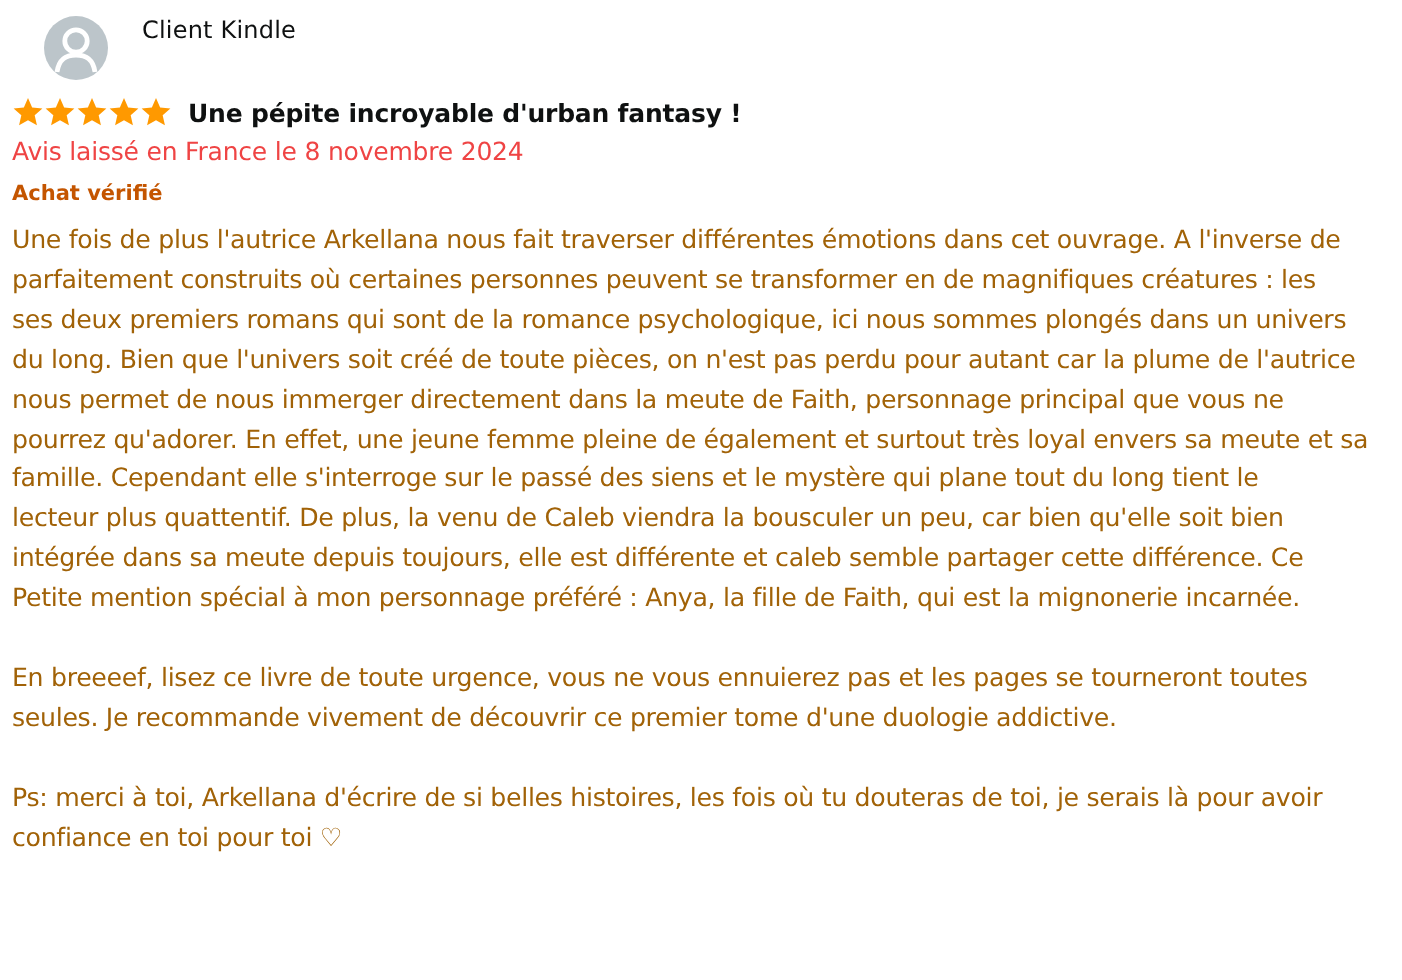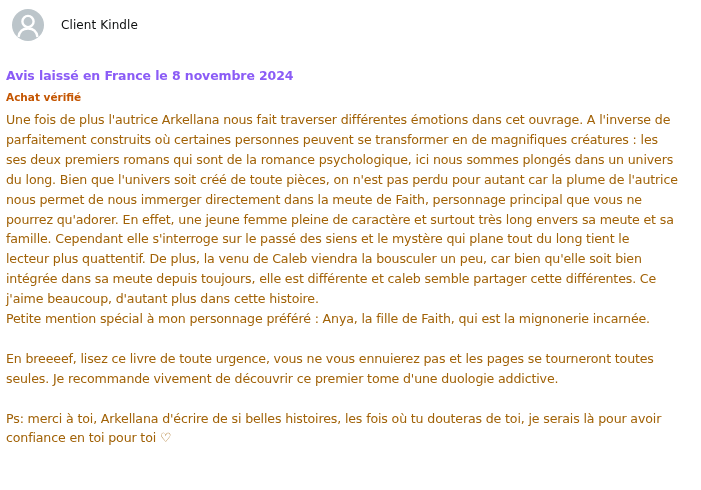--- a/index.html
+++ b/index.html
@@ -14,24 +14,24 @@
       font-family: "DejaVu Sans", "Liberation Sans", sans-serif;
       color: #0F1111;
     }
     .review {
       position: relative;
       width: 701px;
       height: 490px;
     }
     .profile {
       position: absolute;
-      left: 12px;
+      left: 22px;
       top: 8px;
       display: flex;
-      align-items: center;
+      align-items: flex-start;
       height: 34px;
     }
     .avatar {
       width: 32px;
       height: 32px;
       border-radius: 50%;
       background: #BCC5CA;
       display: flex;
       align-items: center;
       justify-content: center;
@@ -66,23 +66,22 @@
       font-size: 12.5px;
       font-weight: bold;
       color: #0F1111;
       letter-spacing: -0.1px;
     }
     .review-date {
       position: absolute;
       left: 6px;
       top: 68px;
       font-size: 12.5px;
-      color: #8b5cf6;
+      color: #ef4444;
       letter-spacing: -0.1px;
-      font-weight: bold;
     }
     .verified {
       position: absolute;
       left: 6px;
       top: 91px;
       font-size: 10.5px;
       font-weight: bold;
       color: #C45500;
     }
     .review-body {
@@ -111,36 +110,55 @@
   <div class="profile">
     <div class="avatar">
       <svg width="32" height="32" viewBox="0 0 32 32">
         <circle cx="16" cy="12.5" r="5.6" fill="none" stroke="#ffffff" stroke-width="2.4"></circle>
         <path d="M6.5 28 C7.5 21.5 11 19.5 16 19.5 C21 19.5 24.5 21.5 25.5 28" fill="none" stroke="#ffffff" stroke-width="2.4"></path>
       </svg>
     </div>
     <span class="profile-name">Client Kindle</span>
   </div>
 
+  <div class="title-row">
+    <div class="stars">
+      <svg class="star" viewBox="0 0 24 24">
+          <path d="M12 1.5l3.1 7.1 7.7.7-5.8 5.1 1.7 7.6L12 18.1 5.3 22l1.7-7.6-5.8-5.1 7.7-.7z" fill="#FF9900"></path>
+        </svg>
+      <svg class="star" viewBox="0 0 24 24">
+          <path d="M12 1.5l3.1 7.1 7.7.7-5.8 5.1 1.7 7.6L12 18.1 5.3 22l1.7-7.6-5.8-5.1 7.7-.7z" fill="#FF9900"></path>
+        </svg>
+      <svg class="star" viewBox="0 0 24 24">
+          <path d="M12 1.5l3.1 7.1 7.7.7-5.8 5.1 1.7 7.6L12 18.1 5.3 22l1.7-7.6-5.8-5.1 7.7-.7z" fill="#FF9900"></path>
+        </svg>
+      <svg class="star" viewBox="0 0 24 24">
+          <path d="M12 1.5l3.1 7.1 7.7.7-5.8 5.1 1.7 7.6L12 18.1 5.3 22l1.7-7.6-5.8-5.1 7.7-.7z" fill="#FF9900"></path>
+        </svg>
+      <svg class="star" viewBox="0 0 24 24">
+          <path d="M12 1.5l3.1 7.1 7.7.7-5.8 5.1 1.7 7.6L12 18.1 5.3 22l1.7-7.6-5.8-5.1 7.7-.7z" fill="#FF9900"></path>
+        </svg>
+    </div>
+    <span class="review-title">Une pépite incroyable d'urban fantasy !</span>
+  </div>
 
   <div class="review-date">Avis laissé en France le 8 novembre 2024</div>
 
   <div class="verified">Achat vérifié</div>
 
   <div class="review-body">
     <p>Une fois de plus l'autrice Arkellana nous fait traverser différentes émotions dans cet ouvrage. A l'inverse de</p>
     <p>parfaitement construits où certaines personnes peuvent se transformer en de magnifiques créatures : les</p>
     <p>ses deux premiers romans qui sont de la romance psychologique, ici nous sommes plongés dans un univers</p>
     <p>du long. Bien que l'univers soit créé de toute pièces, on n'est pas perdu pour autant car la plume de l'autrice</p>
     <p>nous permet de nous immerger directement dans la meute de Faith, personnage principal que vous ne</p>
-    <p>pourrez qu'adorer. En effet, une jeune femme pleine de caractère et surtout très long envers sa meute et sa</p>
+    <p>pourrez qu'adorer. En effet, une jeune femme pleine de également et surtout très loyal envers sa meute et sa</p>
     <p>famille. Cependant elle s'interroge sur le passé des siens et le mystère qui plane tout du long tient le</p>
     <p>lecteur plus quattentif. De plus, la venu de Caleb viendra la bousculer un peu, car bien qu'elle soit bien</p>
-    <p>intégrée dans sa meute depuis toujours, elle est différente et caleb semble partager cette différentes. Ce</p>
-    <p>j'aime beaucoup, d'autant plus dans cette histoire.</p>
+    <p>intégrée dans sa meute depuis toujours, elle est différente et caleb semble partager cette différence. Ce</p>
     <p>Petite mention spécial à mon personnage préféré : Anya, la fille de Faith, qui est la mignonerie incarnée.</p>
     <p class="blank"></p>
     <p>En breeeef, lisez ce livre de toute urgence, vous ne vous ennuierez pas et les pages se tourneront toutes</p>
     <p>seules. Je recommande vivement de découvrir ce premier tome d'une duologie addictive.</p>
     <p class="blank"></p>
     <p>Ps: merci à toi, Arkellana d'écrire de si belles histoires, les fois où tu douteras de toi, je serais là pour avoir</p>
     <p>confiance en toi pour toi ♡</p>
   </div>
 
 </div>

